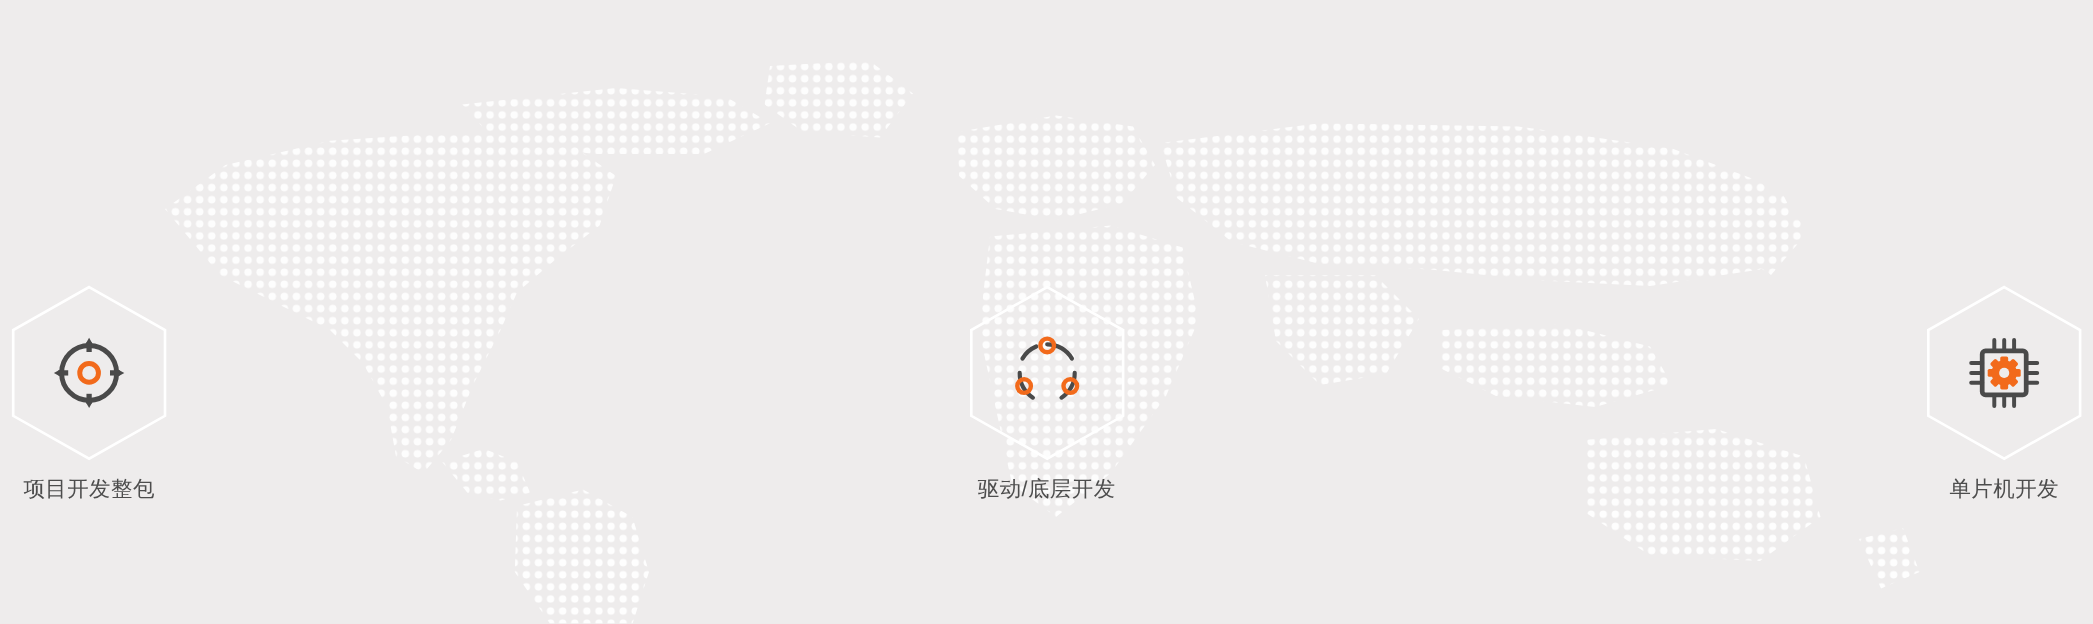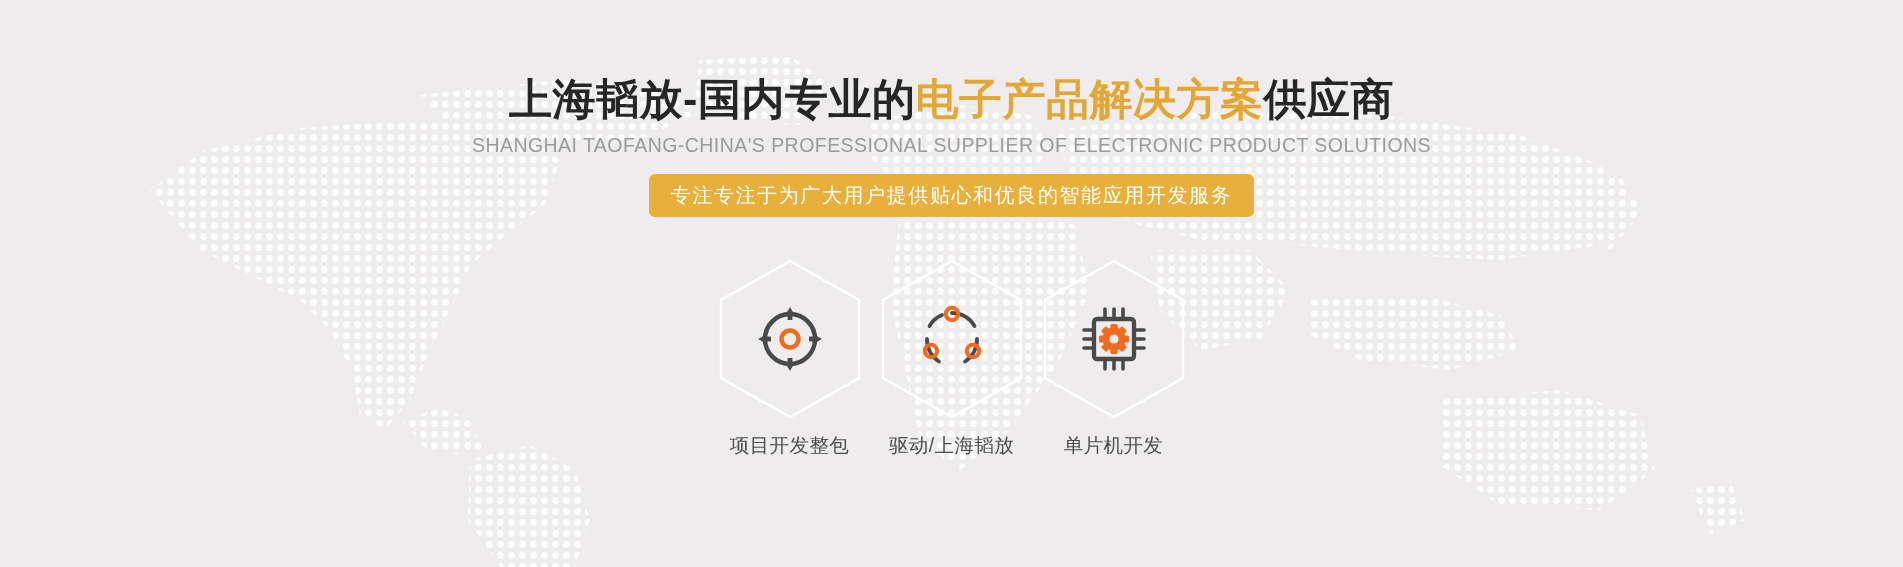--- a/index.html
+++ b/index.html
@@ -72,21 +72,21 @@
     white-space:nowrap;
   }
 
   
   .features{
     position:absolute;
     top:258px;
     left:0;
     width:100%;
     display:flex;
-    justify-content:center;
+    justify-content:space-between;
     align-items:flex-start;
   }
   .feature{
     width:162px;
     display:flex;
     flex-direction:column;
     align-items:center;
   }
   .hex-wrap{
     position:relative;
@@ -158,29 +158,20 @@
             <path d="M1440 400 L1560 390 L1640 415 L1655 470 L1600 510 L1500 505 L1440 465 Z"></path>
 
             <path d="M1690 490 L1730 480 L1745 520 L1710 535 Z"></path>
           </g>
         </mask>
       </defs>
       <rect x="0" y="0" width="1903" height="567" fill="url(#dotgrid)" mask="url(#mapmask)" opacity="0.92"></rect>
     </svg>
   </div>
 
-  <div class="headline-block">
-    <div class="headline">
-      <span>上海韬放-国内专业的</span><span class="hl-accent">电子产品解决方案</span><span>供应商</span>
-    </div>
-    <div class="subheadline">SHANGHAI TAOFANG-CHINA'S PROFESSIONAL SUPPLIER OF ELECTRONIC PRODUCT SOLUTIONS</div>
-    <div class="badge-row">
-      <span class="badge">专注专注于为广大用户提供贴心和优良的智能应用开发服务</span>
-    </div>
-  </div>
 
   <div class="features">
 
     <div class="feature">
       <div class="hex-wrap">
         <svg class="hex-border" viewBox="0 0 148 162">
           <polygon points="74,3 143,42 143,120 74,159 5,120 5,42" fill="none" stroke="#ffffff" stroke-width="2.4"></polygon>
         </svg>
         <svg class="glyph" viewBox="0 0 72 72">
           <circle cx="36" cy="36" r="25" fill="none" stroke="#4a4a4a" stroke-width="4.5"></circle>
@@ -208,21 +199,21 @@
         <svg class="glyph" viewBox="0 0 72 72">
           <path d="M36 10 A26 26 0 0 1 58.5 23" fill="none" stroke="#4a4a4a" stroke-width="3.8" stroke-linecap="round"></path>
           <path d="M61 36 A26 26 0 0 1 49 58.5" fill="none" stroke="#4a4a4a" stroke-width="3.8" stroke-linecap="round"></path>
           <path d="M23 58.5 A26 26 0 0 1 11 36" fill="none" stroke="#4a4a4a" stroke-width="3.8" stroke-linecap="round"></path>
           <path d="M13.5 23 A26 26 0 0 1 26 12" fill="none" stroke="#4a4a4a" stroke-width="3.8" stroke-linecap="round"></path>
           <circle cx="36" cy="11" r="6.2" fill="none" stroke="#f26a1b" stroke-width="4"></circle>
           <circle cx="15" cy="48" r="6.2" fill="none" stroke="#f26a1b" stroke-width="4"></circle>
           <circle cx="57" cy="48" r="6.2" fill="none" stroke="#f26a1b" stroke-width="4"></circle>
         </svg>
       </div>
-      <div class="feature-label">驱动/上海韬放</div>
+      <div class="feature-label">驱动/底层开发</div>
     </div>
 
 
     <div class="feature">
       <div class="hex-wrap">
         <svg class="hex-border" viewBox="0 0 148 162">
           <polygon points="74,3 143,42 143,120 74,159 5,120 5,42" fill="none" stroke="#ffffff" stroke-width="2.4"></polygon>
         </svg>
         <svg class="glyph" viewBox="0 0 72 72">
           <rect x="16" y="16" width="40" height="40" rx="3" fill="none" stroke="#4a4a4a" stroke-width="4.3"></rect>

